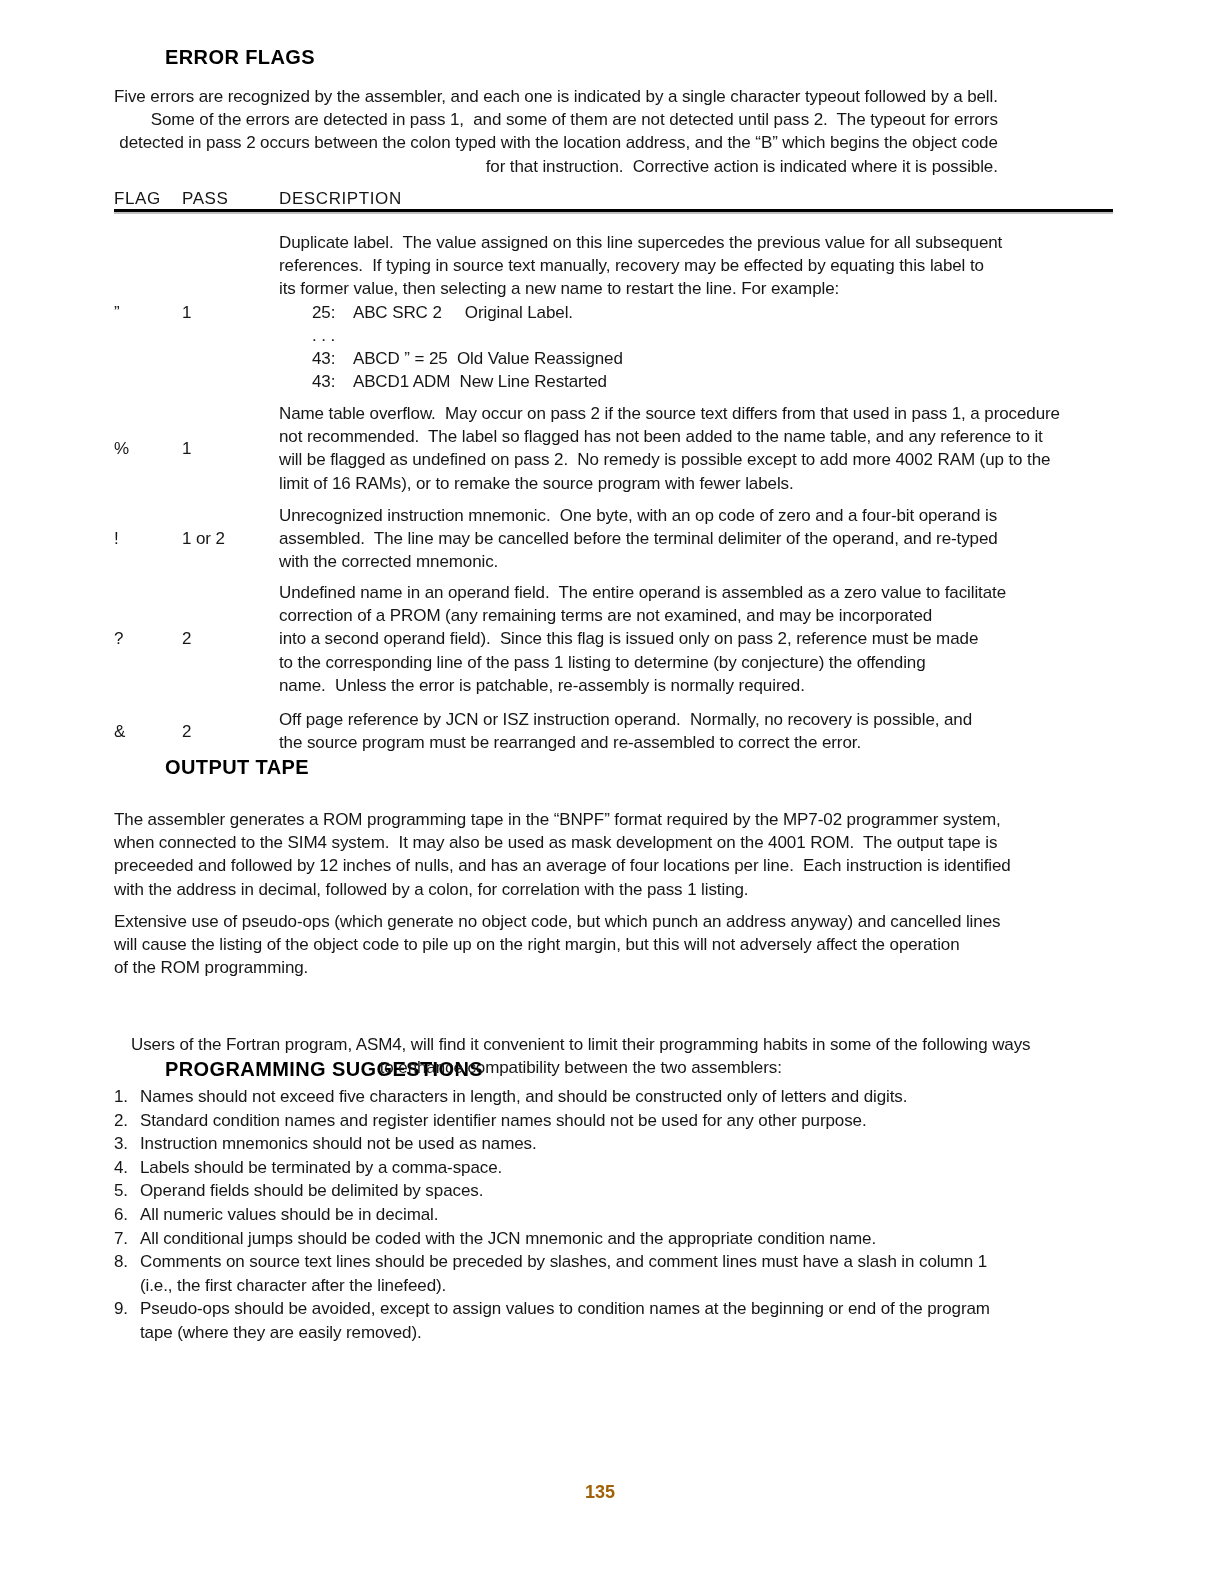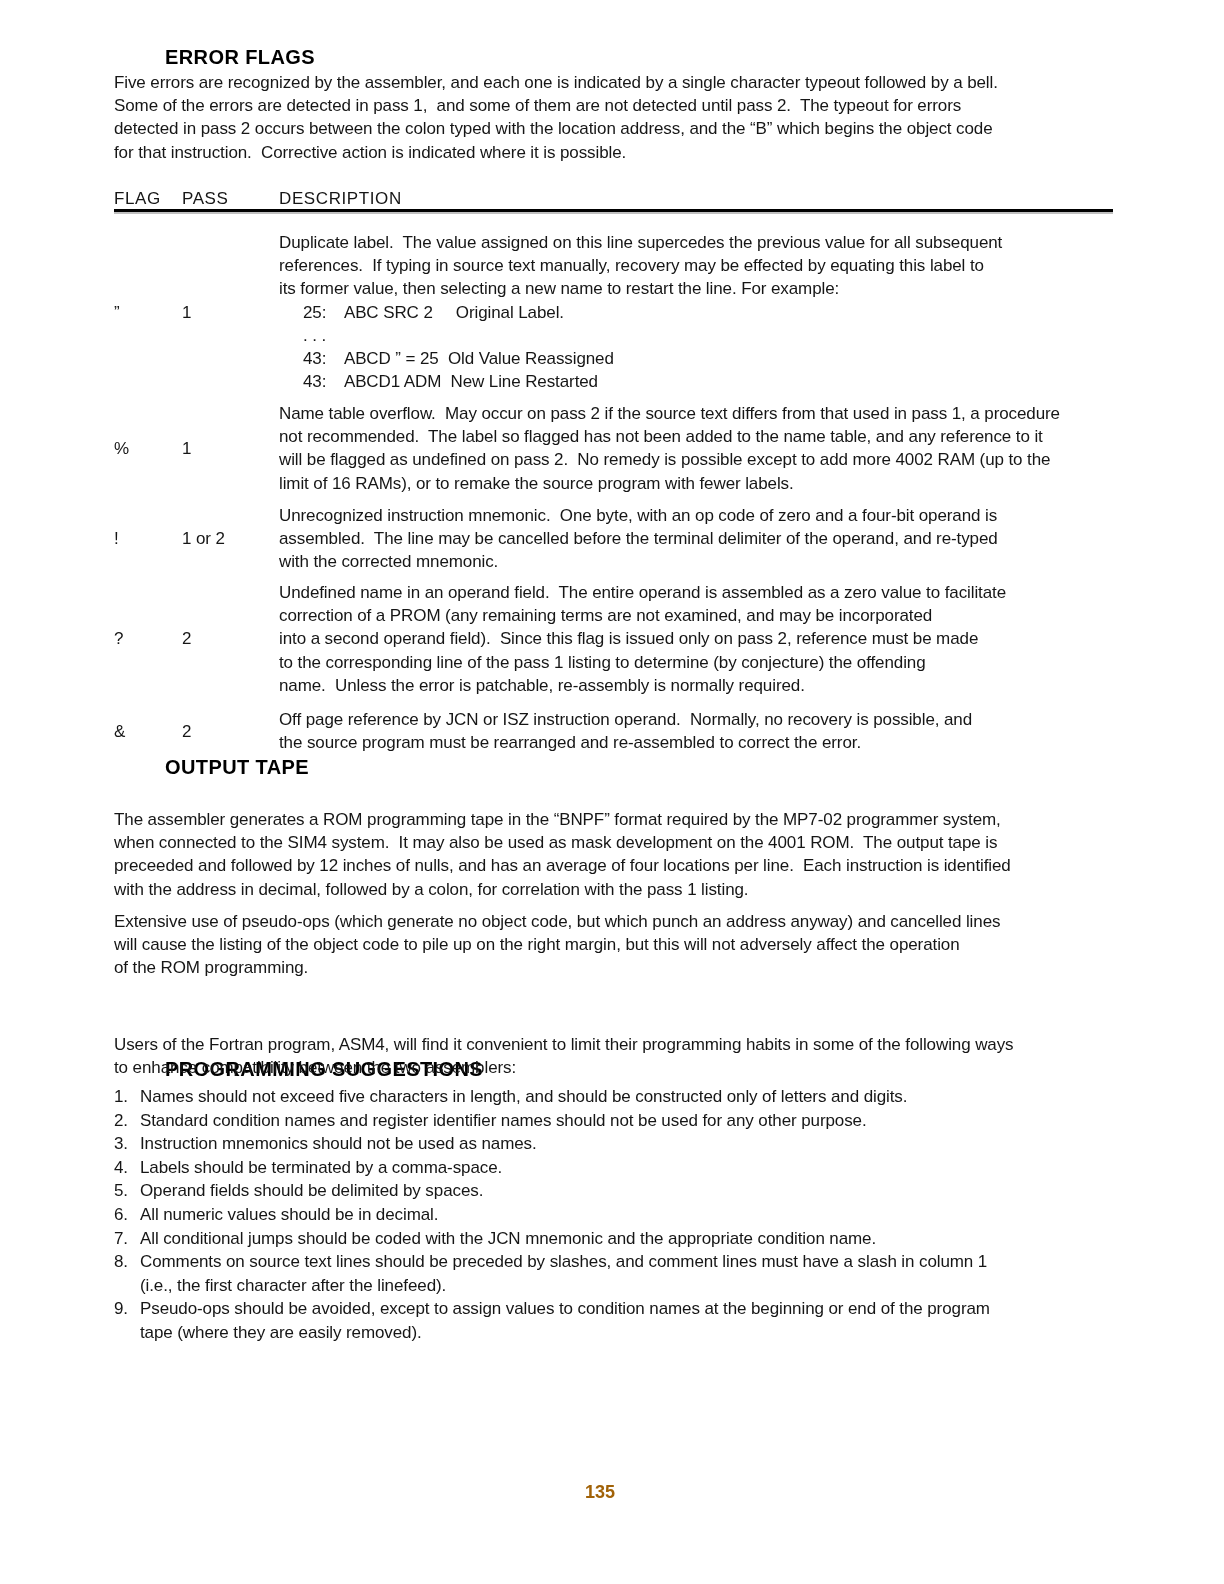--- a/index.html
+++ b/index.html
@@ -24,21 +24,21 @@
     white-space: pre;
     font-size: 17px;
     line-height: 23.2px;
     letter-spacing: -0.1px;
   }
   .thead .line { letter-spacing: 0.6px; }
   .trow { position: absolute; left: 114px; display: flex; align-items: center; }
   .c-flag { width: 68px; flex: 0 0 auto; }
   .c-pass { width: 97px; flex: 0 0 auto; }
   .c-desc { flex: 1 1 auto; }
-  .ex { margin-left: 24px; }
+  .ex { margin-left: 33px; }
   .rule {
     position: absolute;
     left: 114px;
     top: 209px;
     width: 999px;
     height: 3px;
     background: #000000;
     box-shadow: 0 2px 0 rgba(0,0,0,0.25);
   }
   .list-line { display: flex; }
@@ -56,21 +56,21 @@
     color: #a16207;
   }
 </style>
 </head>
 <body>
 
 <div class="page">
 
   <div class="abs heading" style="top:46px; left:165px;">ERROR FLAGS</div>
 
-  <div class="abs" style="top:71px; left:114px;">
+  <div class="abs" style="top:85px; left:114px;text-align:right;">
     <div class="line">Five errors are recognized by the assembler, and each one is indicated by a single character typeout followed by a bell.</div>
     <div class="line">Some of the errors are detected in pass 1,  and some of them are not detected until pass 2.  The typeout for errors</div>
     <div class="line">detected in pass 2 occurs between the colon typed with the location address, and the “B” which begins the object code</div>
     <div class="line">for that instruction.  Corrective action is indicated where it is possible.</div>
   </div>
 
   <div class="trow thead" style="top:187px;">
     <div class="c-flag line">FLAG</div>
     <div class="c-pass line">PASS</div>
     <div class="c-desc line">DESCRIPTION</div>
@@ -143,21 +143,21 @@
   </div>
 
   <div class="abs" style="top:910px; left:114px;">
     <div class="line">Extensive use of pseudo-ops (which generate no object code, but which punch an address anyway) and cancelled lines</div>
     <div class="line">will cause the listing of the object code to pile up on the right margin, but this will not adversely affect the operation</div>
     <div class="line">of the ROM programming.</div>
   </div>
 
   <div class="abs heading" style="top:1058px; left:165px;">PROGRAMMING SUGGESTIONS</div>
 
-  <div class="abs" style="top:1033px; left:114px;">
+  <div class="abs" style="top:1033px; left:131px;text-align:center;">
     <div class="line">Users of the Fortran program, ASM4, will find it convenient to limit their programming habits in some of the following ways</div>
     <div class="line">to enhance compatibility between the two assemblers:</div>
   </div>
 
   <div class="abs suggestions" style="top:1085px; left:114px;">
     <div class="line list-line">
       <span class="num">1.</span><span class="txt">Names should not exceed five characters in length, and should be constructed only of letters and digits.</span>
     </div>
     <div class="line list-line">
       <span class="num">2.</span><span class="txt">Standard condition names and register identifier names should not be used for any other purpose.</span>

